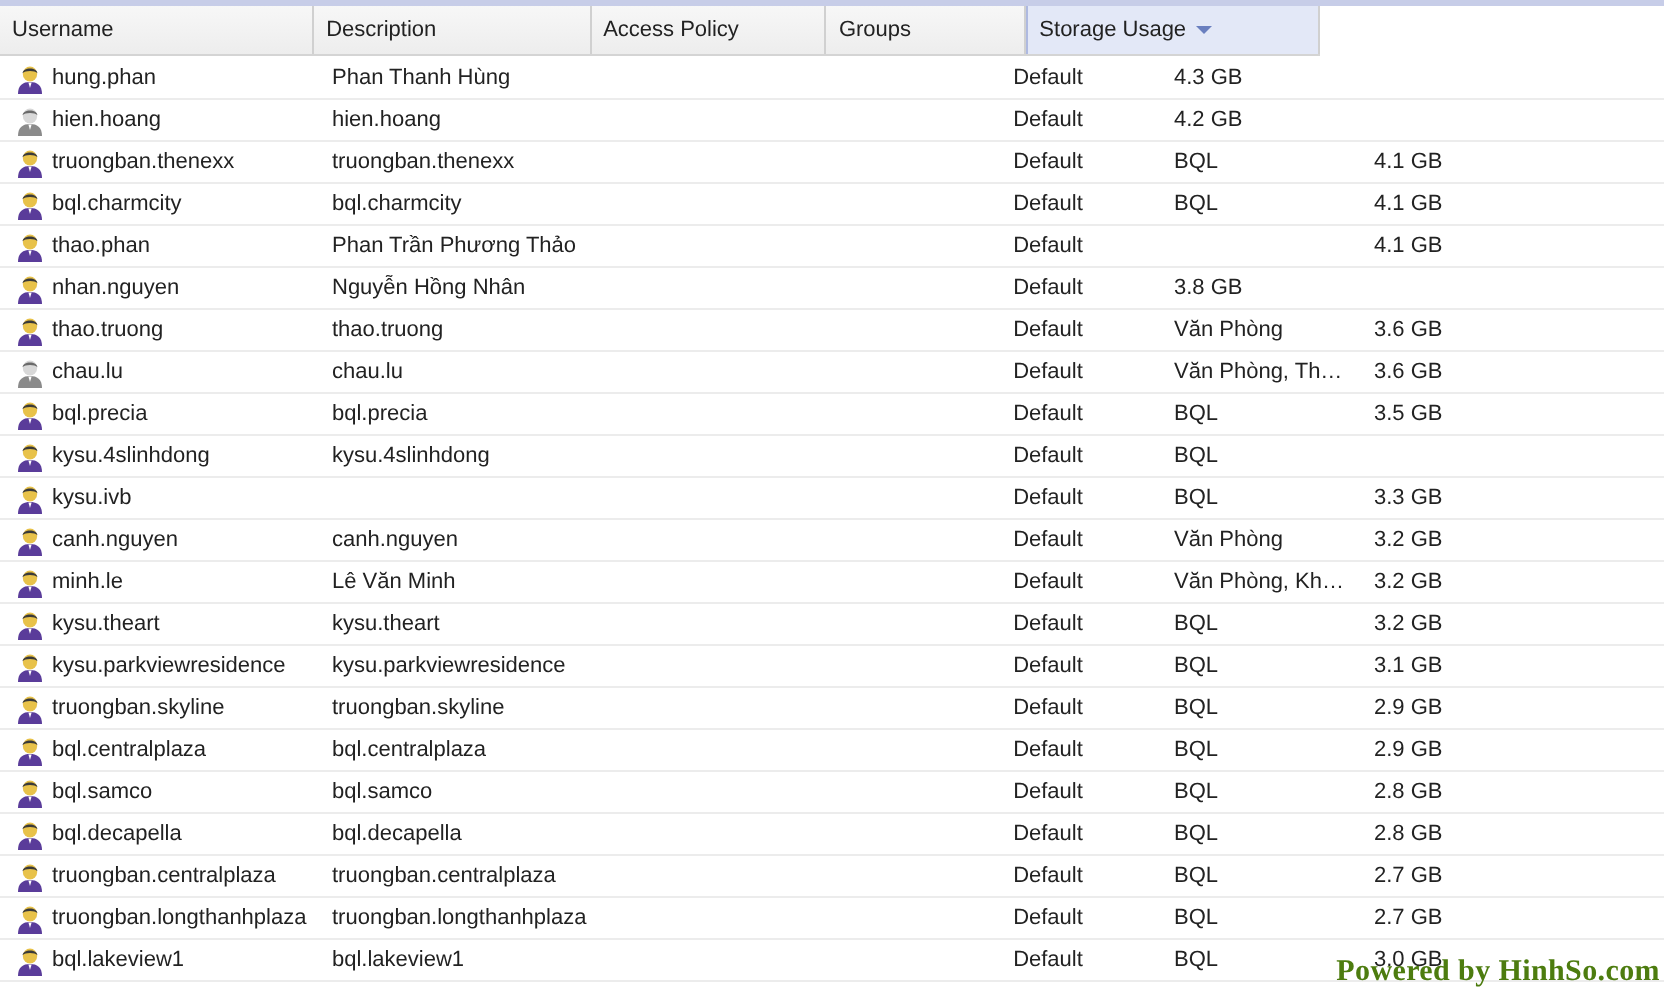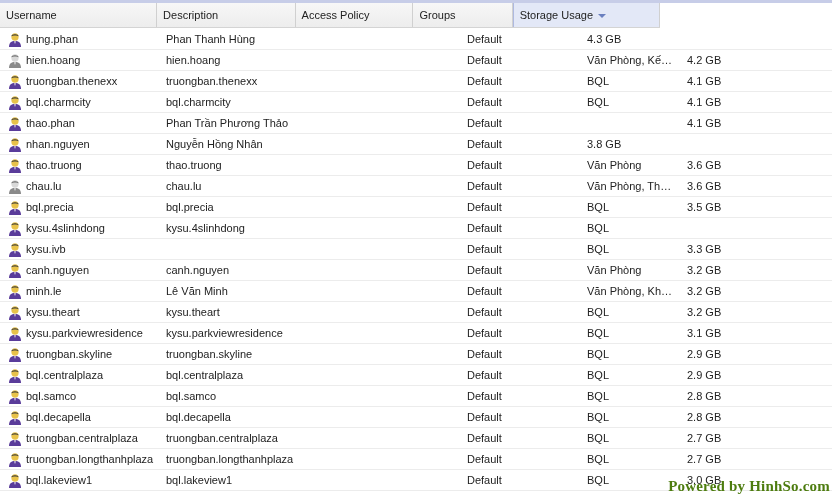--- a/index.html
+++ b/index.html
@@ -32,21 +32,21 @@
     display: flex; height: 21px; line-height: 20px;
     border-bottom: 1px solid #ececec; box-sizing: border-box;
   }
   .cell {
     box-sizing: border-box; padding-left: 6px; white-space: nowrap;
     overflow: hidden; text-overflow: ellipsis; color: #222;
   }
   .c-user { width: 160px; display: flex; align-items: center; padding-left: 8px; }
   .c-full { width: 160px; }
   .c-desc { width: 141px; }
-  .c-policy { width: 120px; }
+  .c-policy { width: 120px; text-align: center; }
   .c-groups { width: 100px; padding-right: 6px; }
   .c-storage { width: 151px; }
   .icon-user { width: 14px; height: 15px; margin-right: 4px; flex: none; }
   .watermark {
     position: absolute; right: 2px; bottom: 0px;
     font-family: Liberation Serif, serif; font-weight: bold;
     font-size: 15px; color: #4d7c0f; letter-spacing: 0.2px;
   }
 </style>
 </head>
@@ -86,21 +86,20 @@
         <ellipse class="face" cx="7" cy="5" rx="3.6" ry="3.8" fill="#d8d8d8"></ellipse>
         <path class="hair" d="M3.3 4.6 C3.3 1.4 10.7 1.4 10.7 4.6 C9.5 3.2 4.5 3.2 3.3 4.6 Z" fill="#6a6a6a"></path>
         <path class="body" d="M1 15 C1 10.5 3.5 9 7 9 C10.5 9 13 10.5 13 15 Z" fill="#8a8a8a"></path>
         <path d="M6.2 9.2 L7 12 L7.8 9.2 Z" fill="#ffffff"></path>
       </svg>
       <span class="uname">hien.hoang</span>
     </div>
     <div class="cell c-full">hien.hoang</div>
     <div class="cell c-desc"></div>
     <div class="cell c-policy">Default</div>
-    <div class="cell c-groups">Văn Phòng, Kế …</div>
     <div class="cell c-storage">4.2 GB</div>
   </div>
     <div class="row">
     <div class="cell c-user">
       <svg class="icon-user" viewBox="0 0 14 15">
         <ellipse class="face" cx="7" cy="5" rx="3.6" ry="3.8" fill="#e8c24a"></ellipse>
         <path class="hair" d="M3.3 4.6 C3.3 1.4 10.7 1.4 10.7 4.6 C9.5 3.2 4.5 3.2 3.3 4.6 Z" fill="#3a3a3a"></path>
         <path class="body" d="M1 15 C1 10.5 3.5 9 7 9 C10.5 9 13 10.5 13 15 Z" fill="#5a3c9a"></path>
         <path d="M6.2 9.2 L7 12 L7.8 9.2 Z" fill="#ffffff"></path>
       </svg>

